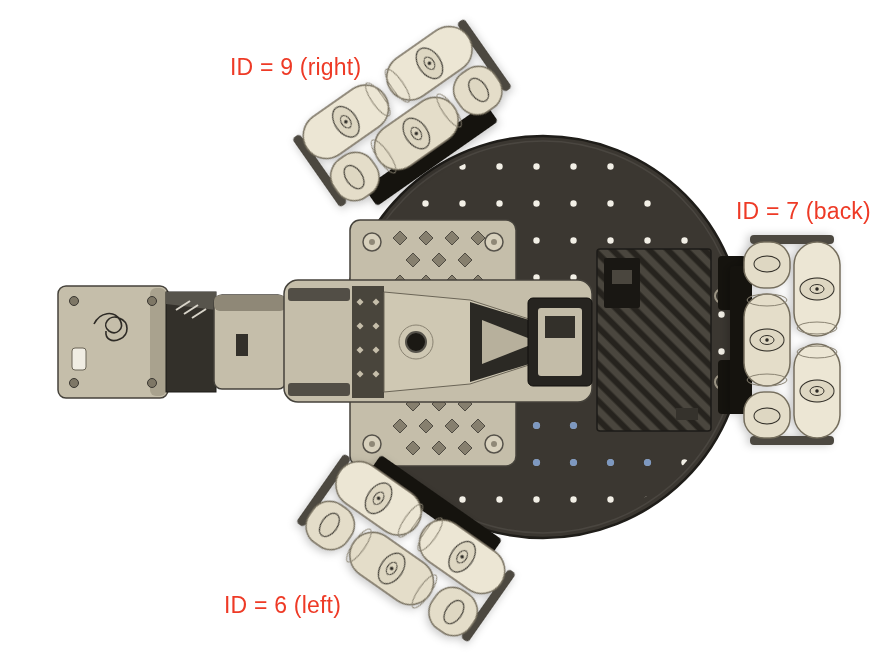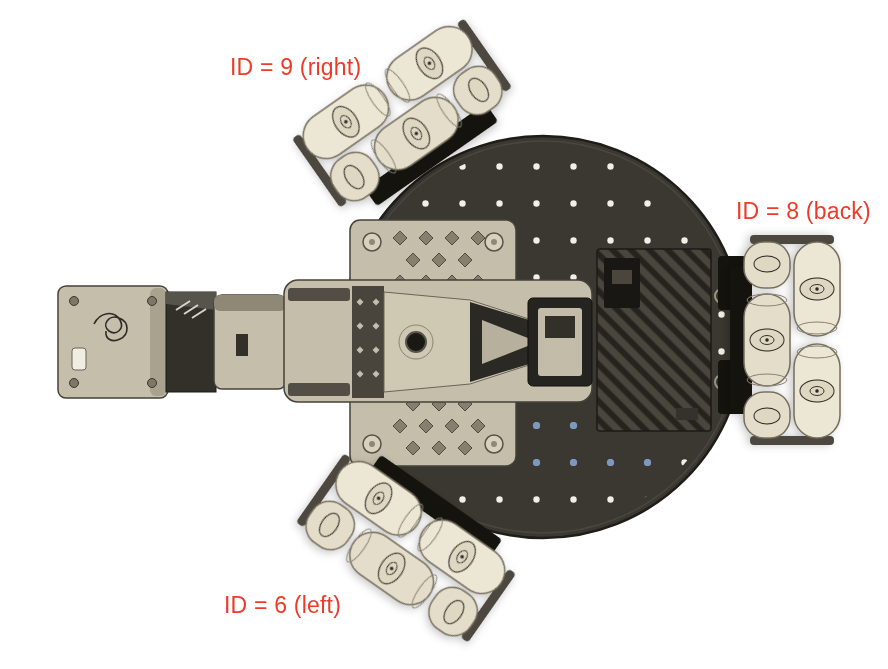--- a/index.html
+++ b/index.html
@@ -211,15 +211,15 @@
       <rect class="bracket" x="718" y="256" width="28" height="54" rx="4"></rect>
       <rect class="bracket" x="718" y="360" width="28" height="54" rx="4"></rect>
     </g>
     <g class="wheelgroup" transform="translate(792,340) rotate(90)">
       <rect class="bracket" x="-74" y="40" width="148" height="22" rx="4"></rect>
       <use href="#omni-wheel"></use>
     </g>
   </svg>
 
   <div class="annotation" id="annotation-9">ID = 9 (right)</div>
-  <div class="annotation" id="annotation-8">ID = 8 (back)</div>
+  <div class="annotation" id="annotation-8">ID = 7 (back)</div>
   <div class="annotation" id="annotation-7">ID = 6 (left)</div>
 </div>
 
 </body></html>

